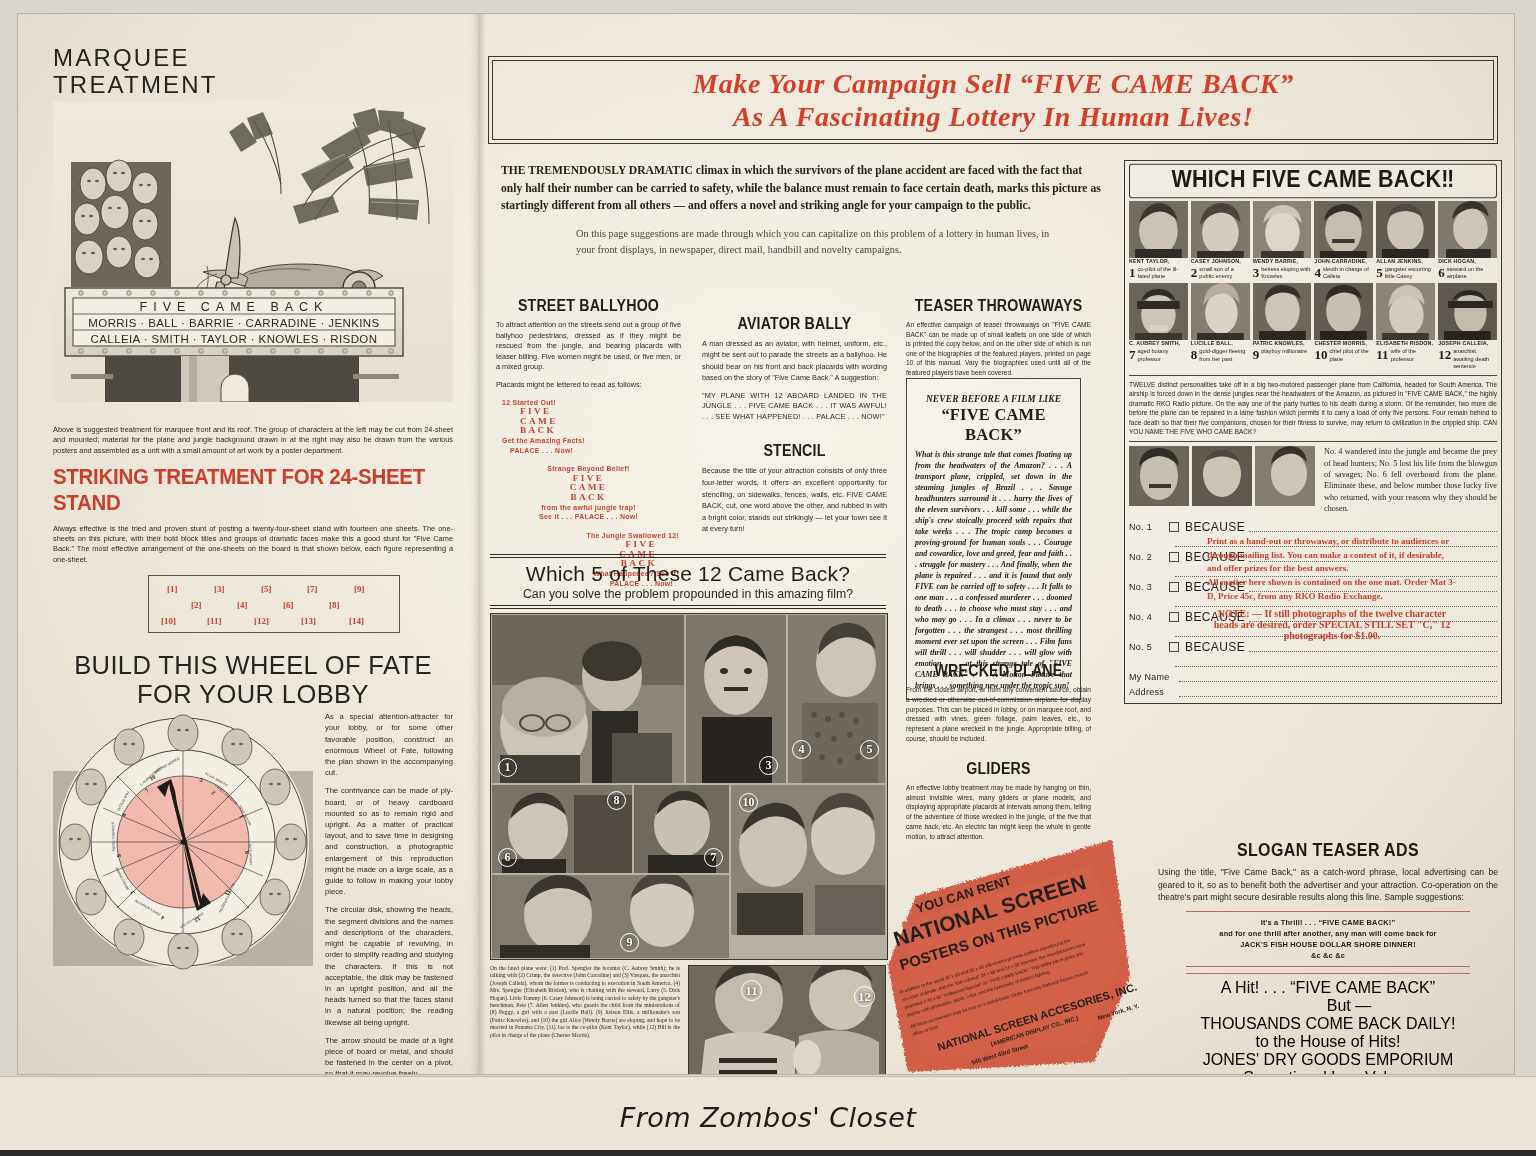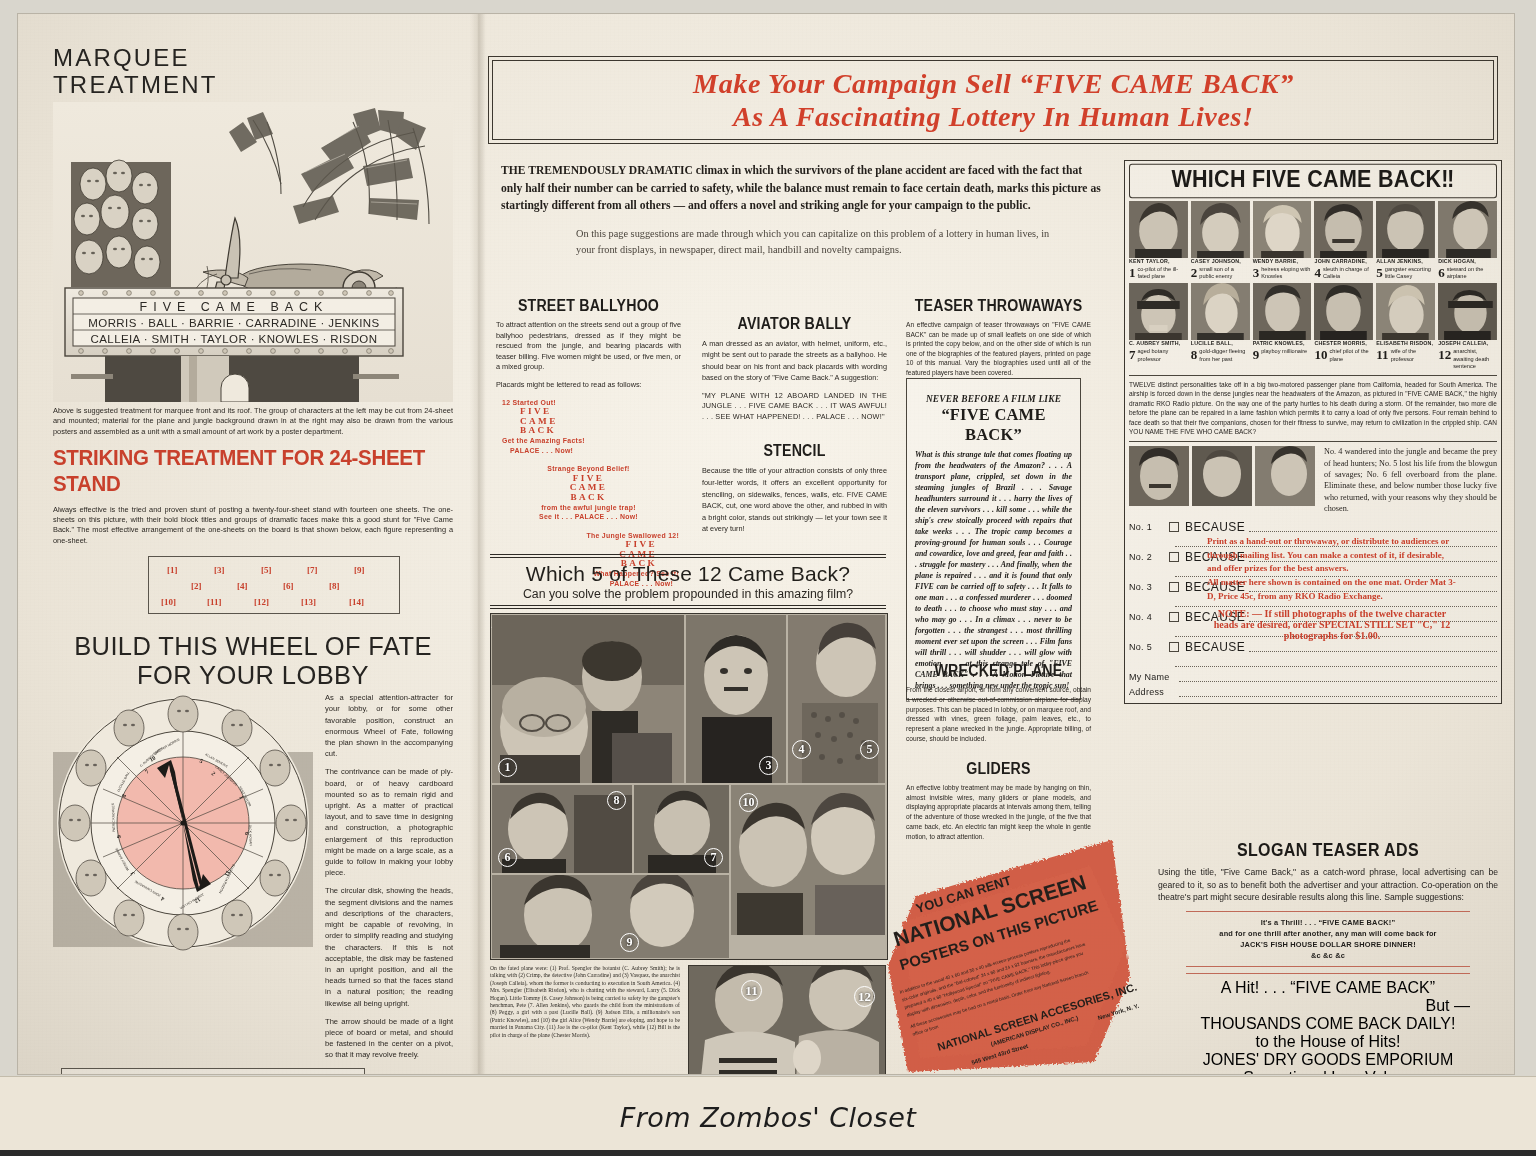--- a/index.html
+++ b/index.html
@@ -52,21 +52,21 @@
   .col-left{position:absolute;left:35px;top:30px;width:400px;}
   .marquee-title{
     font-size:24px;letter-spacing:2.2px;line-height:27px;color:#262421;
     font-weight:400;font-family:Liberation Sans, sans-serif;
   }
   .marquee-art{position:relative;width:400px;height:300px;margin-top:4px;}
   .marquee-art svg{position:absolute;left:0;top:0;}
   .mq-line1{font-size:12.5px;letter-spacing:6px;}
   .mq-line2,.mq-line3{font-size:11.5px;letter-spacing:.4px;}
 
-  .para-a{margin-top:4px;}
+  .para-a{margin-top:23px;}
   .head-red{
     color:#c8402c;font-weight:bold;font-size:20.5px;letter-spacing:-.3px;
     margin:12px 0 5px 0;font-family:"Liberation Sans", sans-serif;
     transform:scaleY(1.12);transform-origin:left bottom;
   }
   .sheetbox{
     margin:10px 0 0 95px;width:250px;height:56px;border:1.4px solid #5a554c;
     position:relative;
   }
   .sheetbox span{
@@ -1008,21 +1008,21 @@
     <h3>SLOGAN TEASER ADS</h3>
     <p>Using the title, "Five Came Back," as a catch-word phrase, local advertising can be geared to it, so as to benefit both the advertiser and your attraction.  Co-operation on the theatre's part might secure desirable results along this line.  Sample suggestions:</p>
     <div class="sl-box">
       <div>It's a Thrill! . . . “FIVE CAME BACK!”</div>
       <div>and for one thrill after another, any man will come back for</div>
       <div>JACK'S FISH HOUSE DOLLAR SHORE DINNER!</div>
       <div>&amp;c      &amp;c      &amp;c</div>
     </div>
     <div class="sl-box2">
       <div>A Hit! . . . “FIVE CAME BACK”</div>
-      <div style="text-align:right;padding-left:42px">But —</div>
+      <div style="text-align:center;padding-left:42px">But —</div>
       <div>THOUSANDS COME BACK DAILY!</div>
       <div>to the House of Hits!</div>
       <div>JONES' DRY GOODS EMPORIUM</div>
       <div>Sensational Low Values</div>
 
     </div>
 
   </div>
 </div>
 

